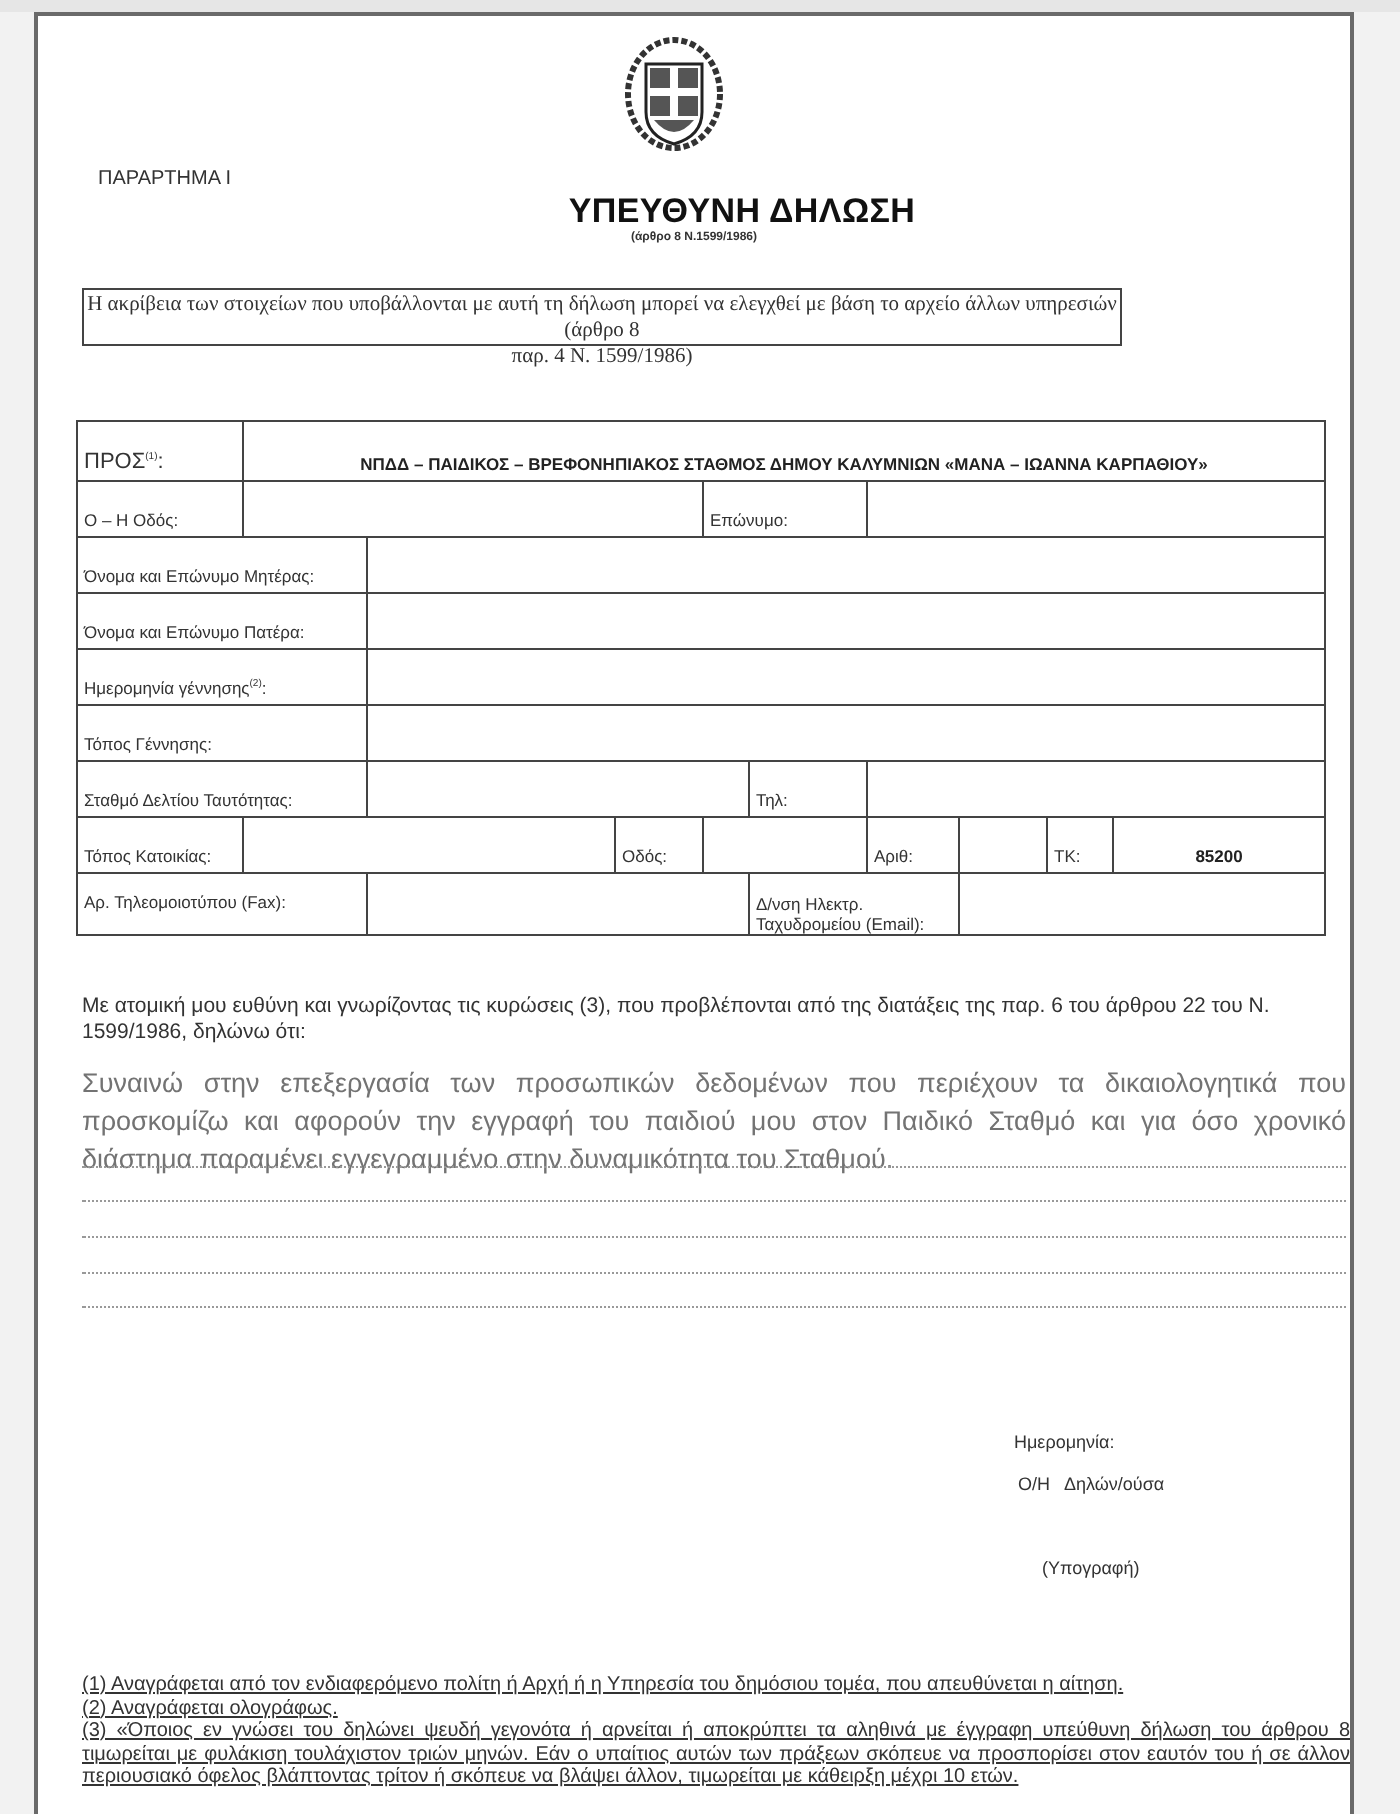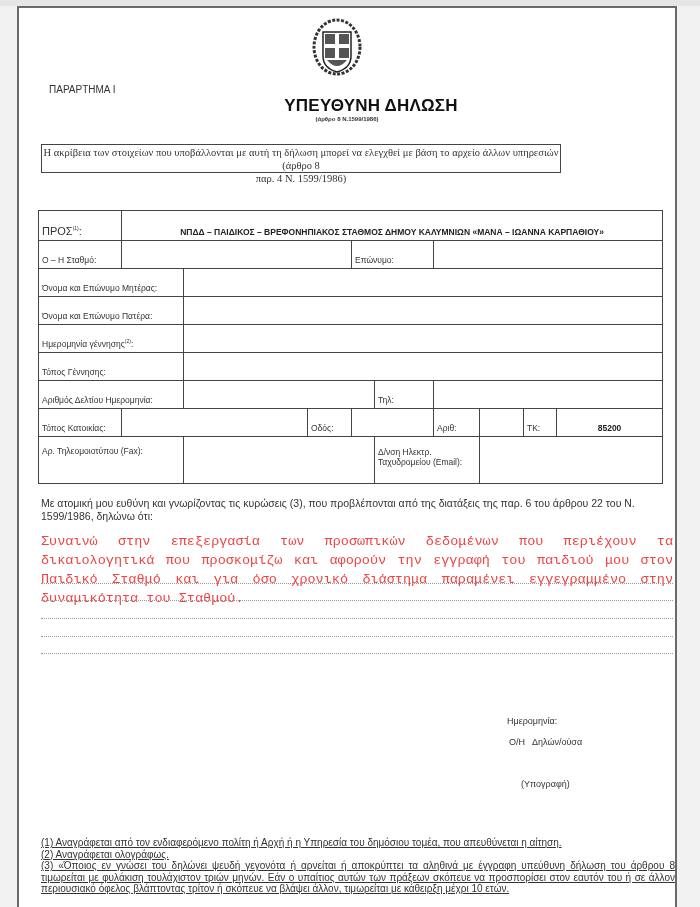--- a/index.html
+++ b/index.html
@@ -31,26 +31,26 @@
     position: absolute; left: 19px; top: 202px; width: 624px;
     border-collapse: collapse; table-layout: fixed;
   }
   table.form td {
     border: 1.5px solid #444; height: 24px; padding: 0 3px;
     font-size: 8.5px; color: #333; vertical-align: bottom; padding-bottom: 3px;
     white-space: nowrap; overflow: hidden;
   }
   table.form td.big { font-size: 11px; }
   table.form td.bold { font-weight: bold; font-size: 8.5px; color: #222; text-align: center; }
-  table.form td.email { white-space: normal; line-height: 9.5px; padding-bottom: 16px; height: 30px; }
+  table.form td.email { white-space: normal; line-height: 9.5px; padding-bottom: 0; height: 30px; }
   sup { font-size: 5px; }
   .decl { left: 22px; top: 489px; width: 630px; font-size: 10.5px; line-height: 12.5px; color: #333; }
   .statement {
     left: 22px; top: 524px; width: 632px;
-    font-family: Liberation Mono, monospace; font-size: 13.5px; line-height: 19px; color: #ef4444;
+    font-family: Liberation Sans, sans-serif; font-size: 13.5px; line-height: 19px; color: #737373;
     text-align: justify;
   }
   .dotline { position: absolute; left: 22px; width: 632px; border-bottom: 1px dotted #999; height: 0; }
   .date-lbl { left: 488px; top: 708px; font-size: 9px; color: #333; }
   .decl-lbl { left: 490px; top: 729px; font-size: 9px; color: #333; }
   .sign-lbl { left: 502px; top: 771px; font-size: 9px; color: #333; }
   .notes { left: 22px; top: 829px; width: 634px; font-size: 10px; line-height: 11.5px; color: #333; text-decoration: underline; }
   .notes p { margin: 0; }
   .notes p.j { text-align: justify; }
 </style>
@@ -94,21 +94,21 @@
         <col style="width:33px">
         <col style="width:32px">
         <col style="width:74px">
     </colgroup>
     <tbody>
         <tr style="height:30px">
       <td class="big"><span>ΠΡΟΣ</span><sup>(1)</sup>:</td>
       <td colspan="11" class="bold">ΝΠΔΔ – ΠΑΙΔΙΚΟΣ – ΒΡΕΦΟΝΗΠΙΑΚΟΣ ΣΤΑΘΜΟΣ ΔΗΜΟΥ ΚΑΛΥΜΝΙΩΝ «ΜΑΝΑ – ΙΩΑΝΝΑ ΚΑΡΠΑΘΙΟΥ»</td>
     </tr>
     <tr>
-      <td>Ο – Η Σταθμό:</td>
+      <td>Ο – Η Οδός:</td>
       <td colspan="4"></td>
       <td colspan="2">Επώνυμο:</td>
       <td colspan="5"></td>
     </tr>
     <tr>
       <td colspan="3">Όνομα και Επώνυμο Μητέρας:</td>
       <td colspan="9"></td>
     </tr>
     <tr>
       <td colspan="3">Όνομα και Επώνυμο Πατέρα:</td>
@@ -116,21 +116,21 @@
     </tr>
     <tr>
       <td colspan="3"><span>Ημερομηνία γέννησης</span><sup>(2)</sup>:</td>
       <td colspan="9"></td>
     </tr>
     <tr>
       <td colspan="3">Τόπος Γέννησης:</td>
       <td colspan="9"></td>
     </tr>
     <tr>
-      <td colspan="3">Αριθμός Δελτίου Ημερομηνία:</td>
+      <td colspan="3">Σταθμό Δελτίου Ταυτότητας:</td>
       <td colspan="3"></td>
       <td>Τηλ:</td>
       <td colspan="5"></td>
     </tr>
     <tr>
       <td colspan="1">Τόπος Κατοικίας:</td>
       <td colspan="3"></td>
       <td>Οδός:</td>
       <td colspan="2"></td>
       <td>Αριθ:</td>

